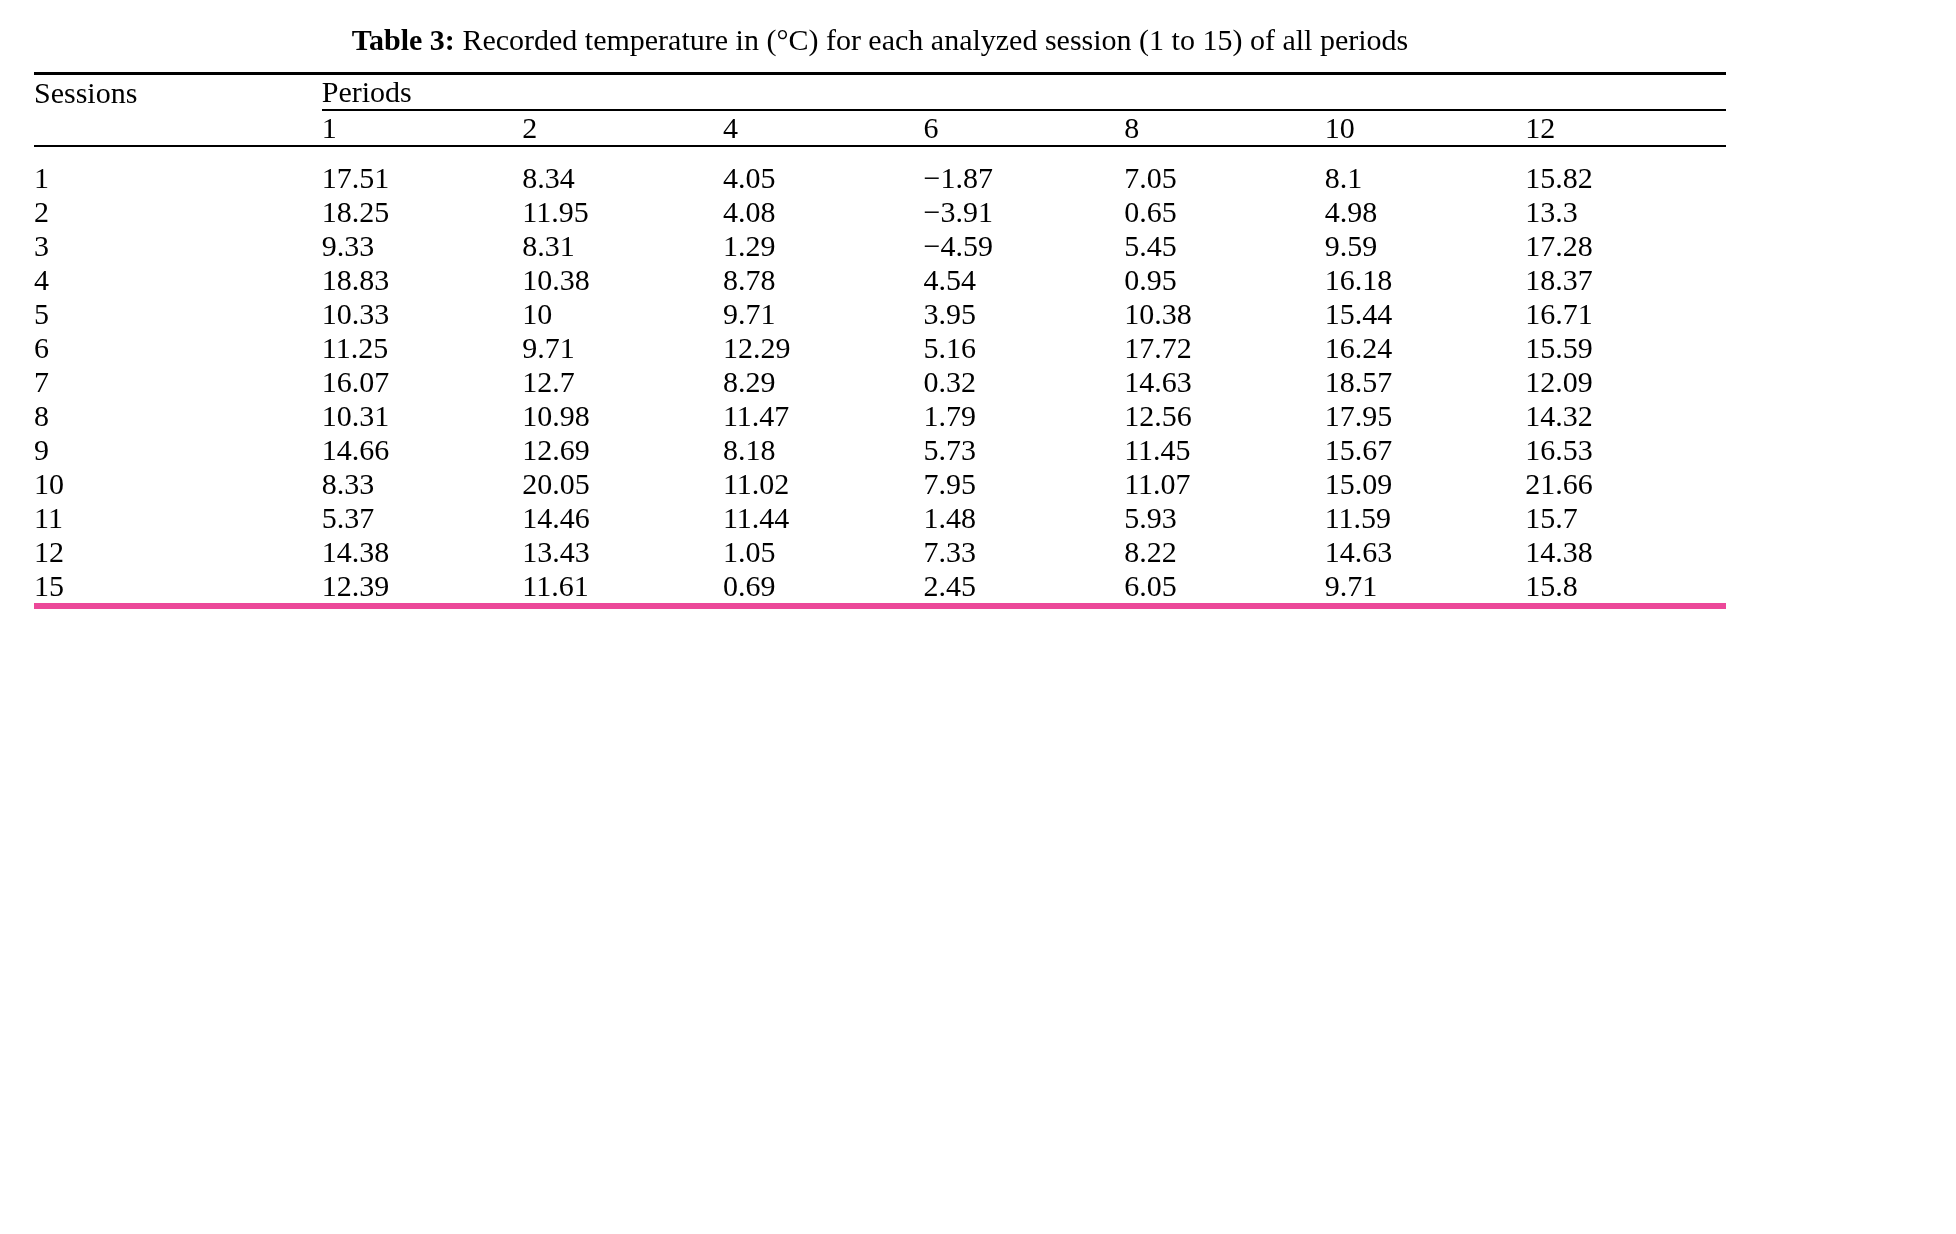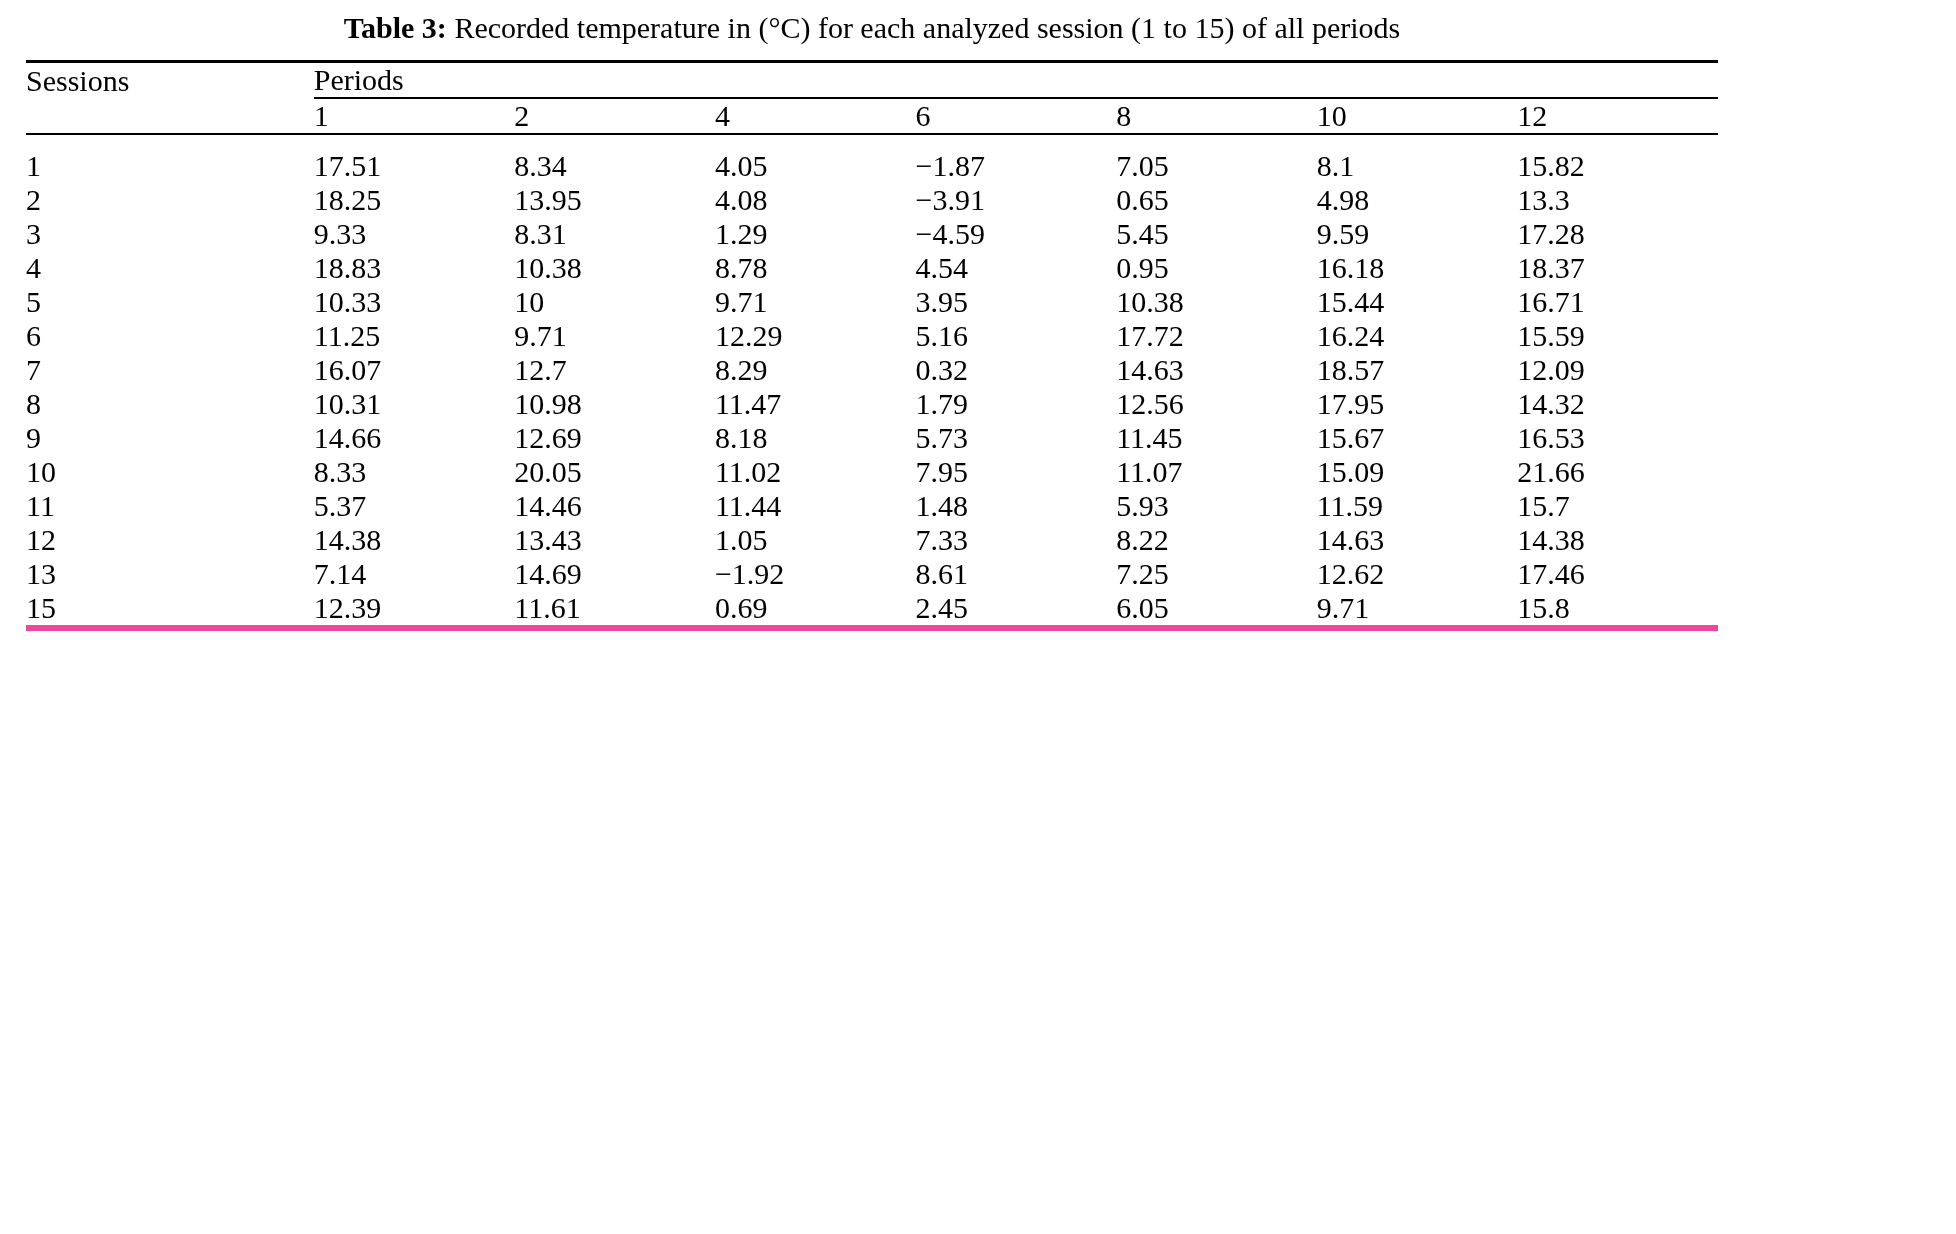--- a/index.html
+++ b/index.html
@@ -11,21 +11,22 @@
     width: 1956px;
     height: 1234px;
     font-family: "Liberation Serif", "DejaVu Serif", serif;
     color: #000000;
     overflow: hidden;
   }
   .page {
     box-sizing: border-box;
     width: 1744px;
     height: 1234px;
-    padding: 4px 26px;
+    padding: 16px 26px;
+    margin-left: 8px;
   }
   .caption {
     text-align: center;
     font-size: 30px;
     line-height: 1.2;
     padding: 6px 0 14px 0;
     white-space: nowrap;
   }
   .caption .caption-label {
     font-weight: bold;
@@ -113,21 +114,21 @@
         <td>8.34</td>
         <td>4.05</td>
         <td>−1.87</td>
         <td>7.05</td>
         <td>8.1</td>
         <td>15.82</td>
       </tr>
       <tr class="data-row">
         <td>2</td>
         <td>18.25</td>
-        <td>13.95</td>
+        <td>11.95</td>
         <td>4.08</td>
         <td>−3.91</td>
         <td>0.65</td>
         <td>4.98</td>
         <td>13.3</td>
       </tr>
       <tr class="data-row">
         <td>3</td>
         <td>9.33</td>
         <td>8.31</td>
@@ -219,30 +220,20 @@
       </tr>
       <tr class="data-row">
         <td>12</td>
         <td>14.38</td>
         <td>13.43</td>
         <td>1.05</td>
         <td>7.33</td>
         <td>8.22</td>
         <td>14.63</td>
         <td>14.38</td>
-      </tr>
-      <tr class="data-row">
-        <td>13</td>
-        <td>7.14</td>
-        <td>14.69</td>
-        <td>−1.92</td>
-        <td>8.61</td>
-        <td>7.25</td>
-        <td>12.62</td>
-        <td>17.46</td>
       </tr>
       <tr class="data-row rule-bottom">
         <td>15</td>
         <td>12.39</td>
         <td>11.61</td>
         <td>0.69</td>
         <td>2.45</td>
         <td>6.05</td>
         <td>9.71</td>
         <td>15.8</td>

